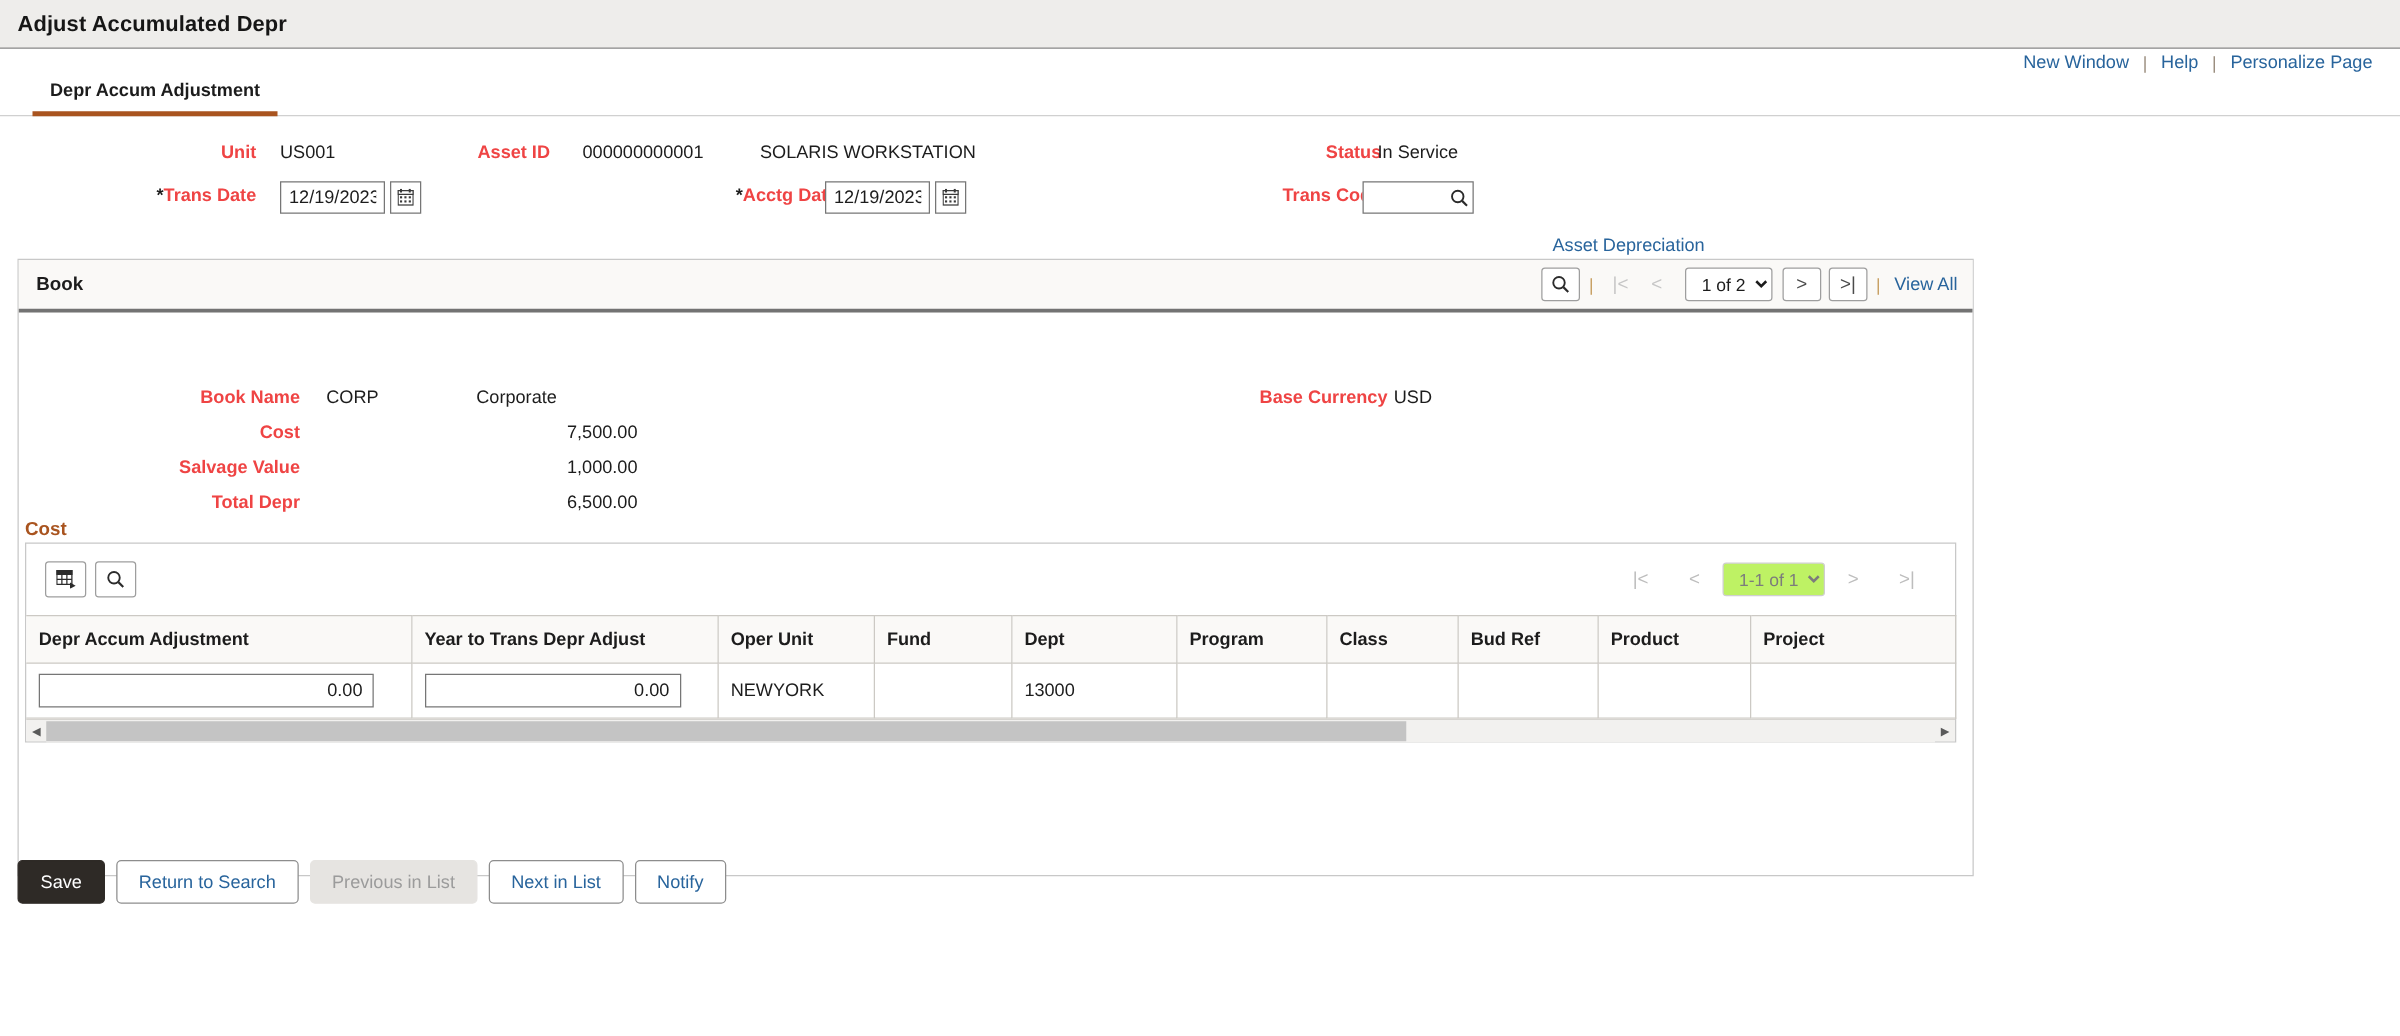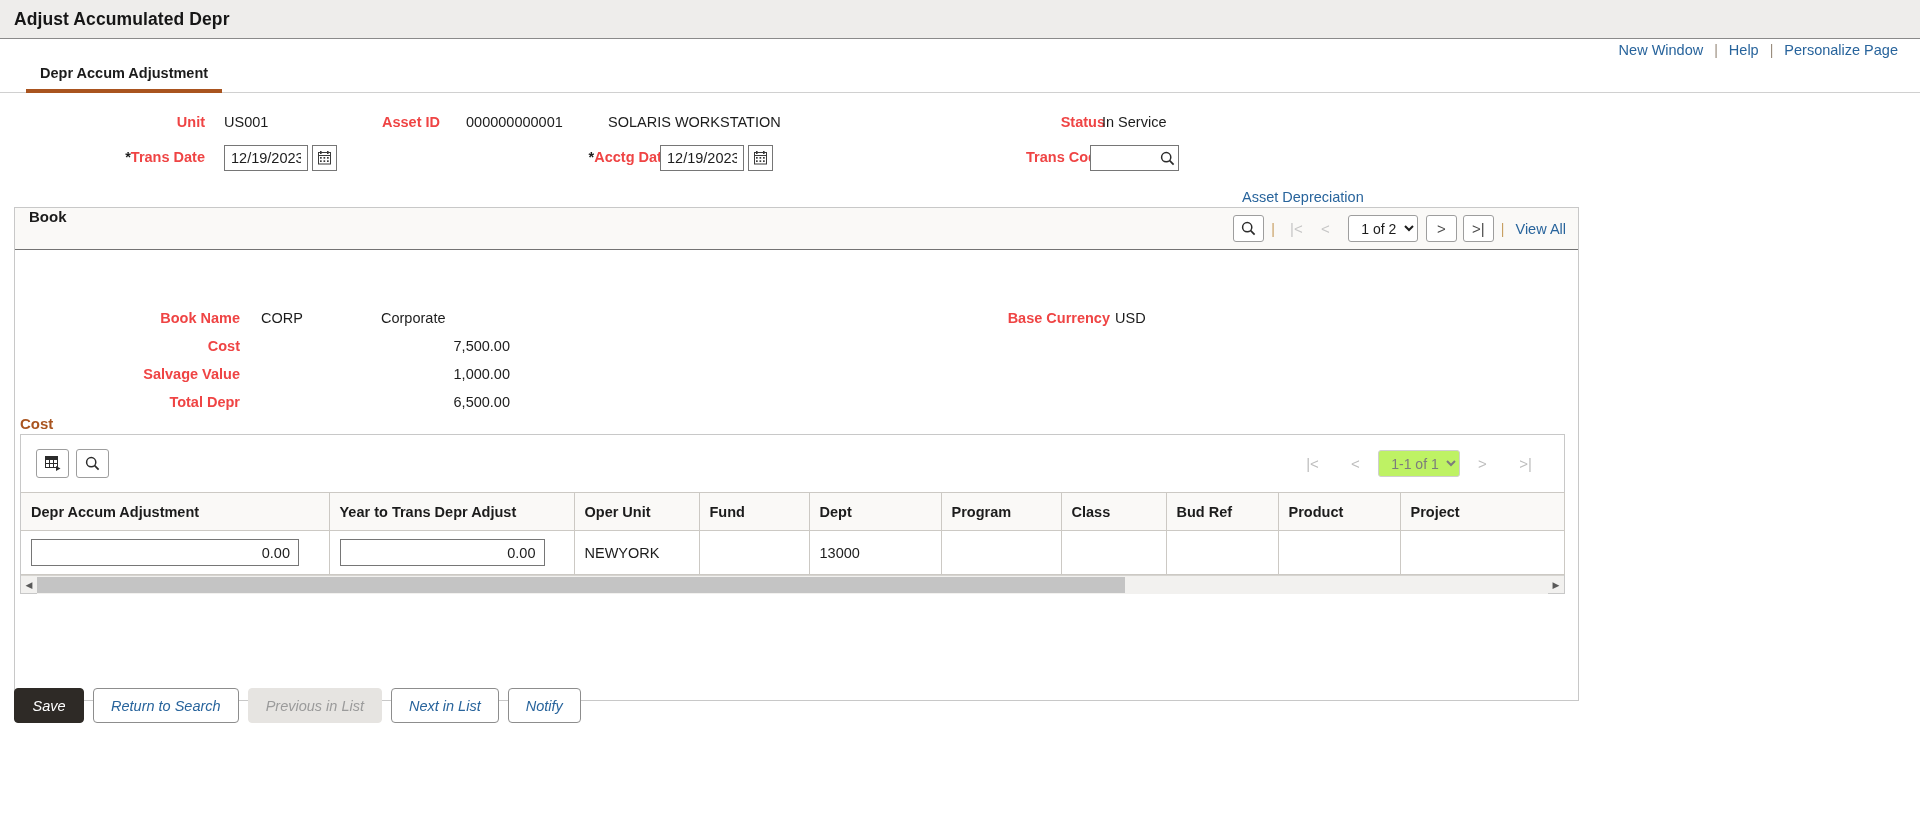--- a/index.html
+++ b/index.html
@@ -167,22 +167,23 @@
     left: 14px;
     top: 207px;
     width: 1565px;
     border: 1px solid #c8c8c8;
     background: #fff;
     box-sizing: border-box;
   }
   .groupbox-head {
     height: 42px;
     background: #faf9f7;
-    border-bottom: 1px solid #737373;
-    display: flex;
+    border-bottom: 3px solid #737373;
+    display: flex;
+    align-items: center;
     justify-content: space-between;
     padding: 0 12px 0 14px;
     box-sizing: border-box;
   }
   .groupbox-title {
     font-size: 15px;
     font-weight: bold;
     color: #1c1c1c;
   }
   .groupbox-body { position: relative; padding-bottom: 12px; }
@@ -397,21 +398,20 @@
   }
   .btn {
     height: 35px;
     border-radius: 4px;
     font-family: "Liberation Sans", sans-serif;
     font-size: 14.5px;
     padding: 0 17px;
     cursor: pointer;
     box-sizing: border-box;
     white-space: nowrap;
-    font-style: italic;
   }
   .btn-primary {
     background: #2e2a26;
     color: #ffffff;
     border: 1px solid #2e2a26;
     font-weight: normal;
     min-width: 70px;
   }
   .btn-default {
     background: #ffffff;

